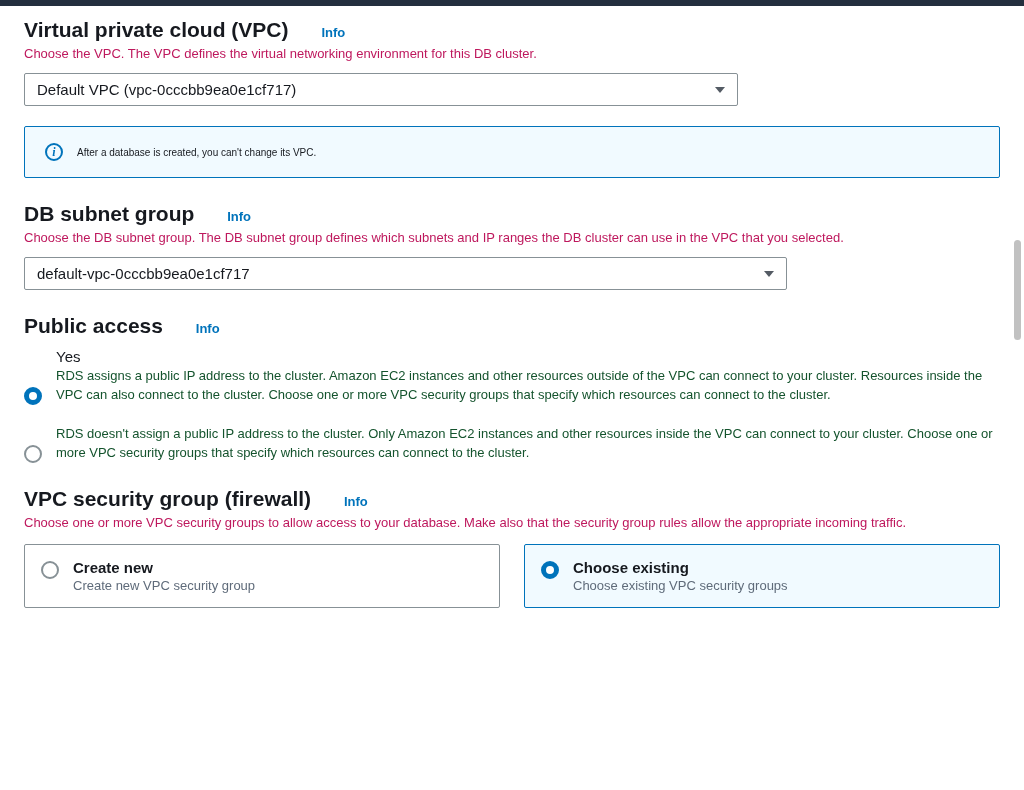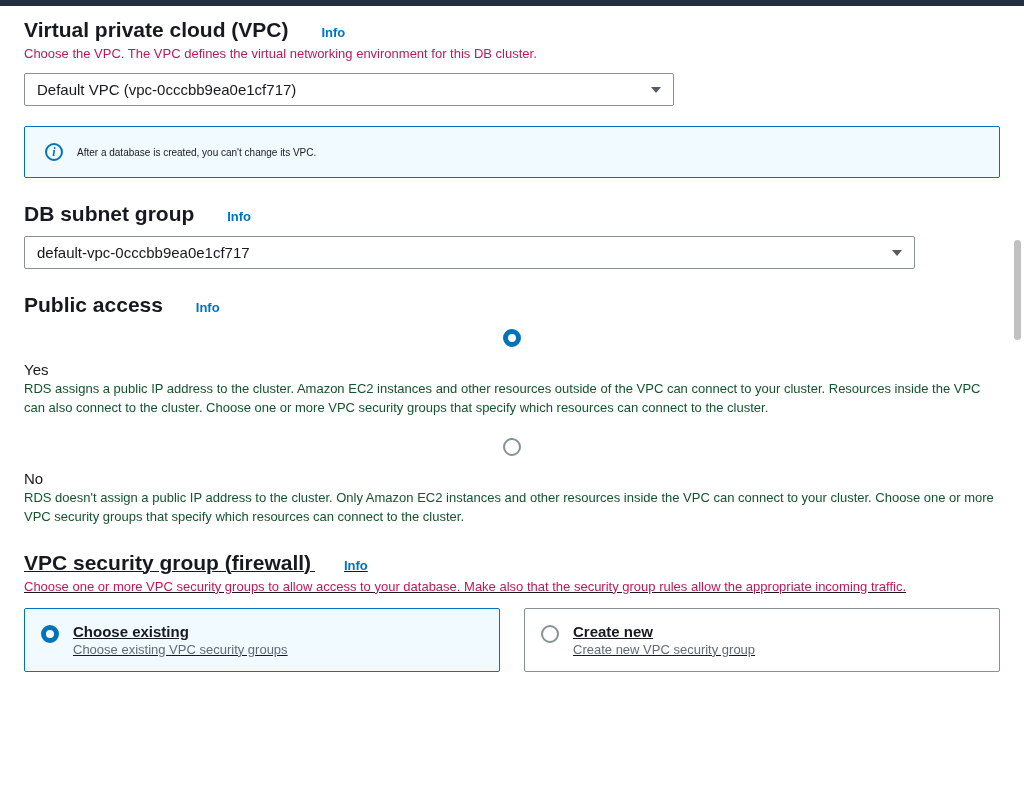--- a/index.html
+++ b/index.html
@@ -58,24 +58,24 @@
       border: 1px solid #879196;
       border-radius: 2px;
       padding: 7px 12px;
       margin-top: 10px;
       background: #ffffff;
       cursor: pointer;
       font-size: 15px;
       color: #16191f;
     }
     .select-box.narrow {
-      width: 650px;
+      width: 714px;
     }
     .select-box.wide {
-      width: 891px;
+      width: 763px;
     }
     .caret-down {
       width: 0;
       height: 0;
       border-left: 5px solid transparent;
       border-right: 5px solid transparent;
       border-top: 6px solid #545b64;
     }
     .info-alert {
       display: flex;
@@ -106,24 +106,23 @@
     }
     .info-alert-text {
       font-size: 10px;
       color: #16191f;
     }
     .radio-group {
       margin-top: 10px;
     }
     .radio-item {
       display: flex;
-      align-items: center;
+      align-items: flex-end;
       gap: 14px;
       margin-bottom: 18px;
-      flex-direction: column;
     }
     .radio-circle {
       width: 18px;
       height: 18px;
       border-radius: 50%;
       flex-shrink: 0;
       margin-top: 2px;
       cursor: pointer;
     }
     .radio-circle.unselected {
@@ -217,20 +216,21 @@
       </span>
       <span class="info-alert-text">After a database is created, you can't change its VPC.</span>
     </div>
   </div>
 
   <div class="section">
     <div>
       <span class="field-label">DB subnet group</span>
       <span class="info-link">Info</span>
     </div>
+    <div class="field-description">Choose the DB subnet group. The DB subnet group defines which subnets and IP ranges the DB cluster can use in the VPC that you selected.</div>
     <div class="select-box wide">
       <span>default-vpc-0cccbb9ea0e1cf717</span>
       <span class="caret-down"></span>
     </div>
   </div>
 
   <div class="section">
     <div>
       <span class="field-label">Public access</span>
       <span class="info-link">Info</span>
@@ -240,49 +240,48 @@
       <div class="radio-item">
         <div class="radio-circle selected"></div>
         <div class="radio-content">
           <div class="radio-label">Yes</div>
           <div class="radio-desc">RDS assigns a public IP address to the cluster. Amazon EC2 instances and other resources outside of the VPC can connect to your cluster. Resources inside the VPC can also connect to the cluster. Choose one or more VPC security groups that specify which resources can connect to the cluster.</div>
         </div>
       </div>
       <div class="radio-item">
         <div class="radio-circle unselected"></div>
         <div class="radio-content">
-          <div class="radio-label">No</div>
           <div class="radio-desc">RDS doesn't assign a public IP address to the cluster. Only Amazon EC2 instances and other resources inside the VPC can connect to your cluster. Choose one or more VPC security groups that specify which resources can connect to the cluster.</div>
         </div>
       </div>
     </div>
   </div>
 
-  <div class="section" style="margin-bottom:8px;text-decoration:underline;">
+  <div class="section" style="margin-bottom:8px;">
     <div>
       <span class="field-label">VPC security group (firewall)</span>
       <span class="info-link">Info</span>
     </div>
     <div class="field-description">Choose one or more VPC security groups to allow access to your database. Make also that the security group rules allow the appropriate incoming traffic.</div>
 
     <div class="card-row">
+      <div class="card-option">
+        <div class="radio-circle unselected"></div>
+        <div>
+          <div class="card-title">Create new</div>
+          <div class="card-desc">Create new VPC security group</div>
+        </div>
+      </div>
       <div class="card-option selected">
         <div class="radio-circle selected"></div>
         <div>
           <div class="card-title">Choose existing</div>
           <div class="card-desc">Choose existing VPC security groups</div>
         </div>
       </div>
-      <div class="card-option">
-        <div class="radio-circle unselected"></div>
-        <div>
-          <div class="card-title">Create new</div>
-          <div class="card-desc">Create new VPC security group</div>
-        </div>
-      </div>
     </div>
   </div>
 
 </div>
 
 <div class="scrollbar-track">
   <div class="scrollbar-thumb"></div>
 </div>
 
 </body></html>

